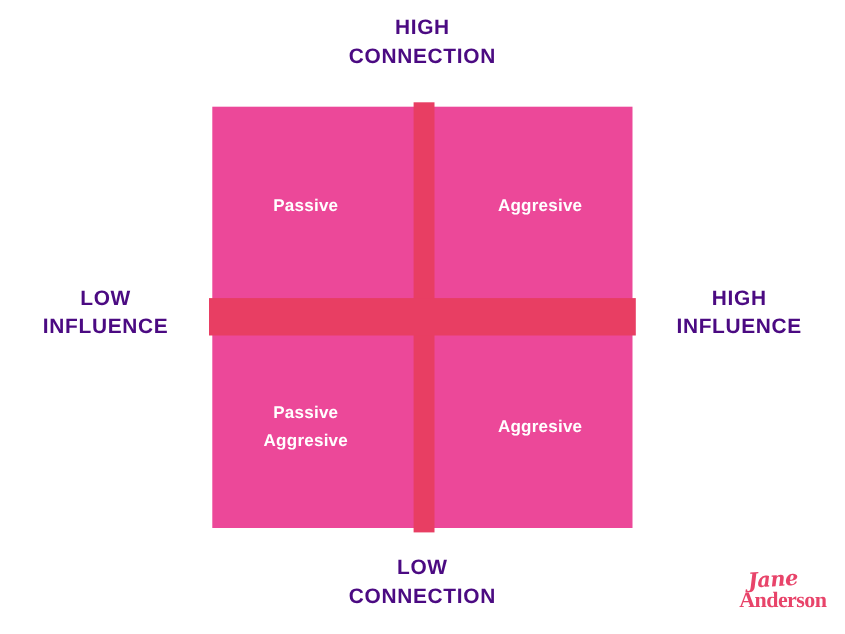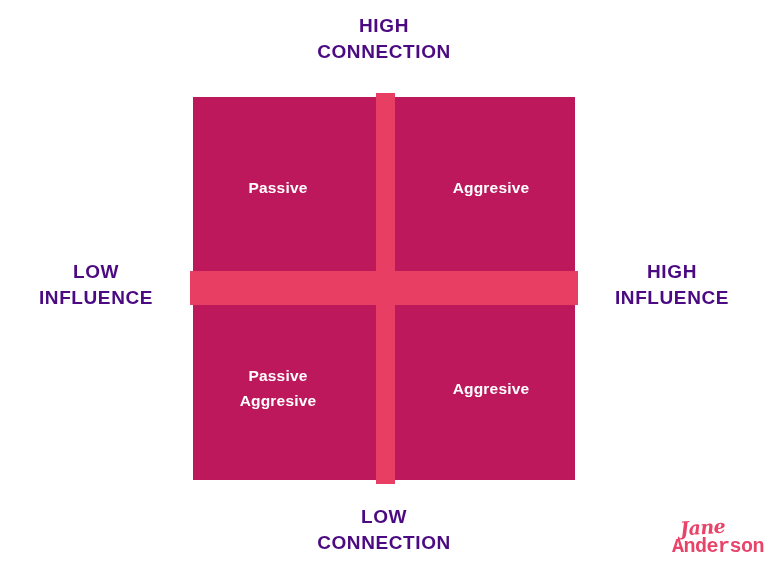--- a/index.html
+++ b/index.html
@@ -60,21 +60,21 @@
     width: 180px;
   }
 
   
   #matrix {
     position: absolute;
     left: 193px;
     top: 97px;
     width: 382px;
     height: 383px;
-    background: #be185d;
+    background: #ec4899;
   }
 
   .quadrant {
     position: absolute;
     box-sizing: border-box;
   }
   #quad-passive         { left: 0;     top: 0;     width: 183px; height: 174px; }
   #quad-assertive       { left: 199px; top: 0;     width: 183px; height: 174px; }
   #quad-passive-aggressive { left: 0;     top: 208px; width: 183px; height: 175px; }
   #quad-aggressive      { left: 199px; top: 208px; width: 183px; height: 175px; }
@@ -150,21 +150,21 @@
     font-weight: bold;
     font-size: 19px;
     letter-spacing: -0.5px;
     transform: rotate(-4deg);
   }
   #logo-word {
     position: absolute;
     left: 0;
     top: 19px;
     color: #E8446A;
-    font-family: Liberation Mono, monospace;
+    font-family: Liberation Serif, serif;
     font-weight: bold;
     font-size: 20px;
     letter-spacing: -0.5px;
   }
 </style>
 </head>
 <body>
 
 <div id="canvas">
 

